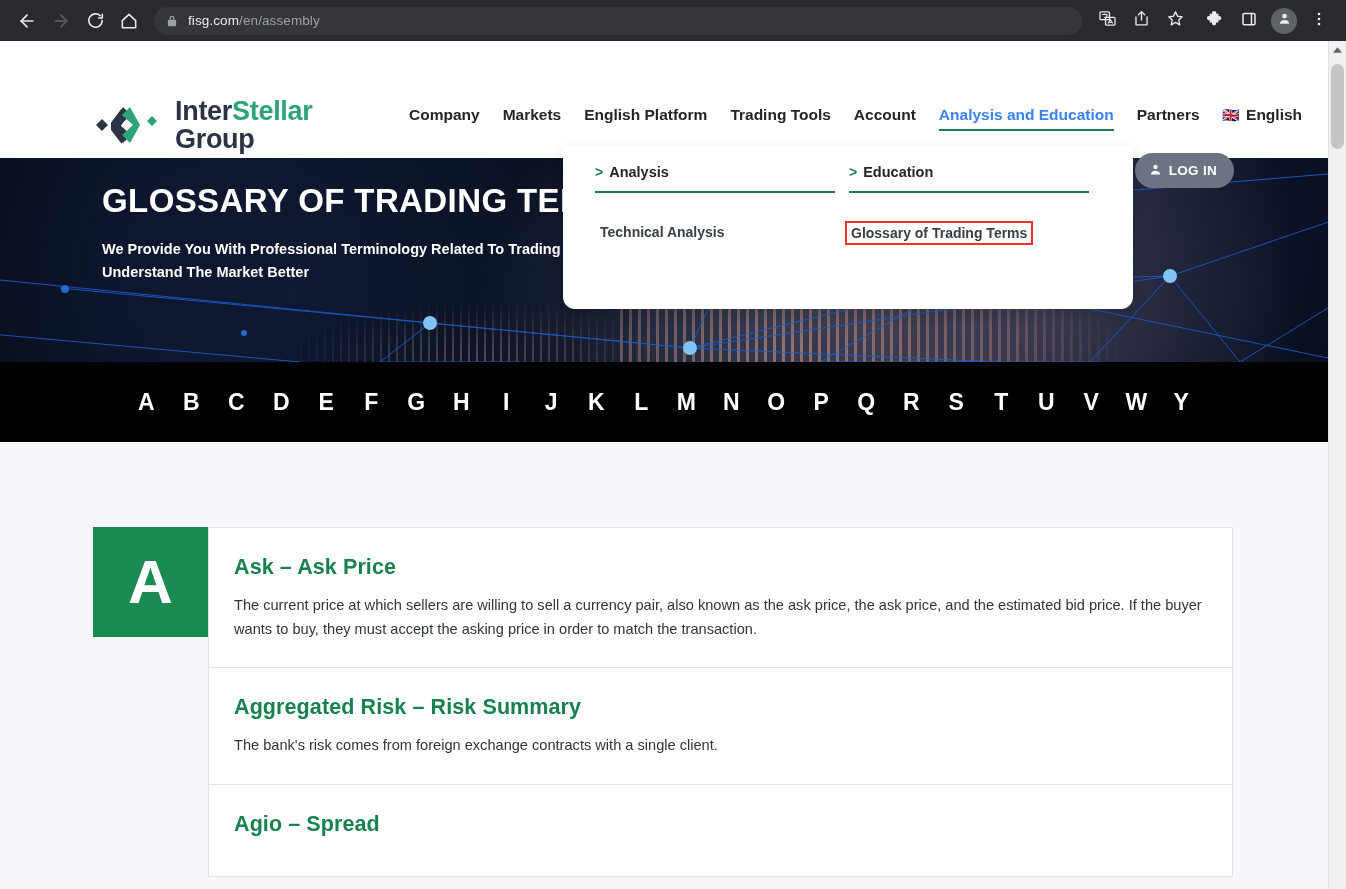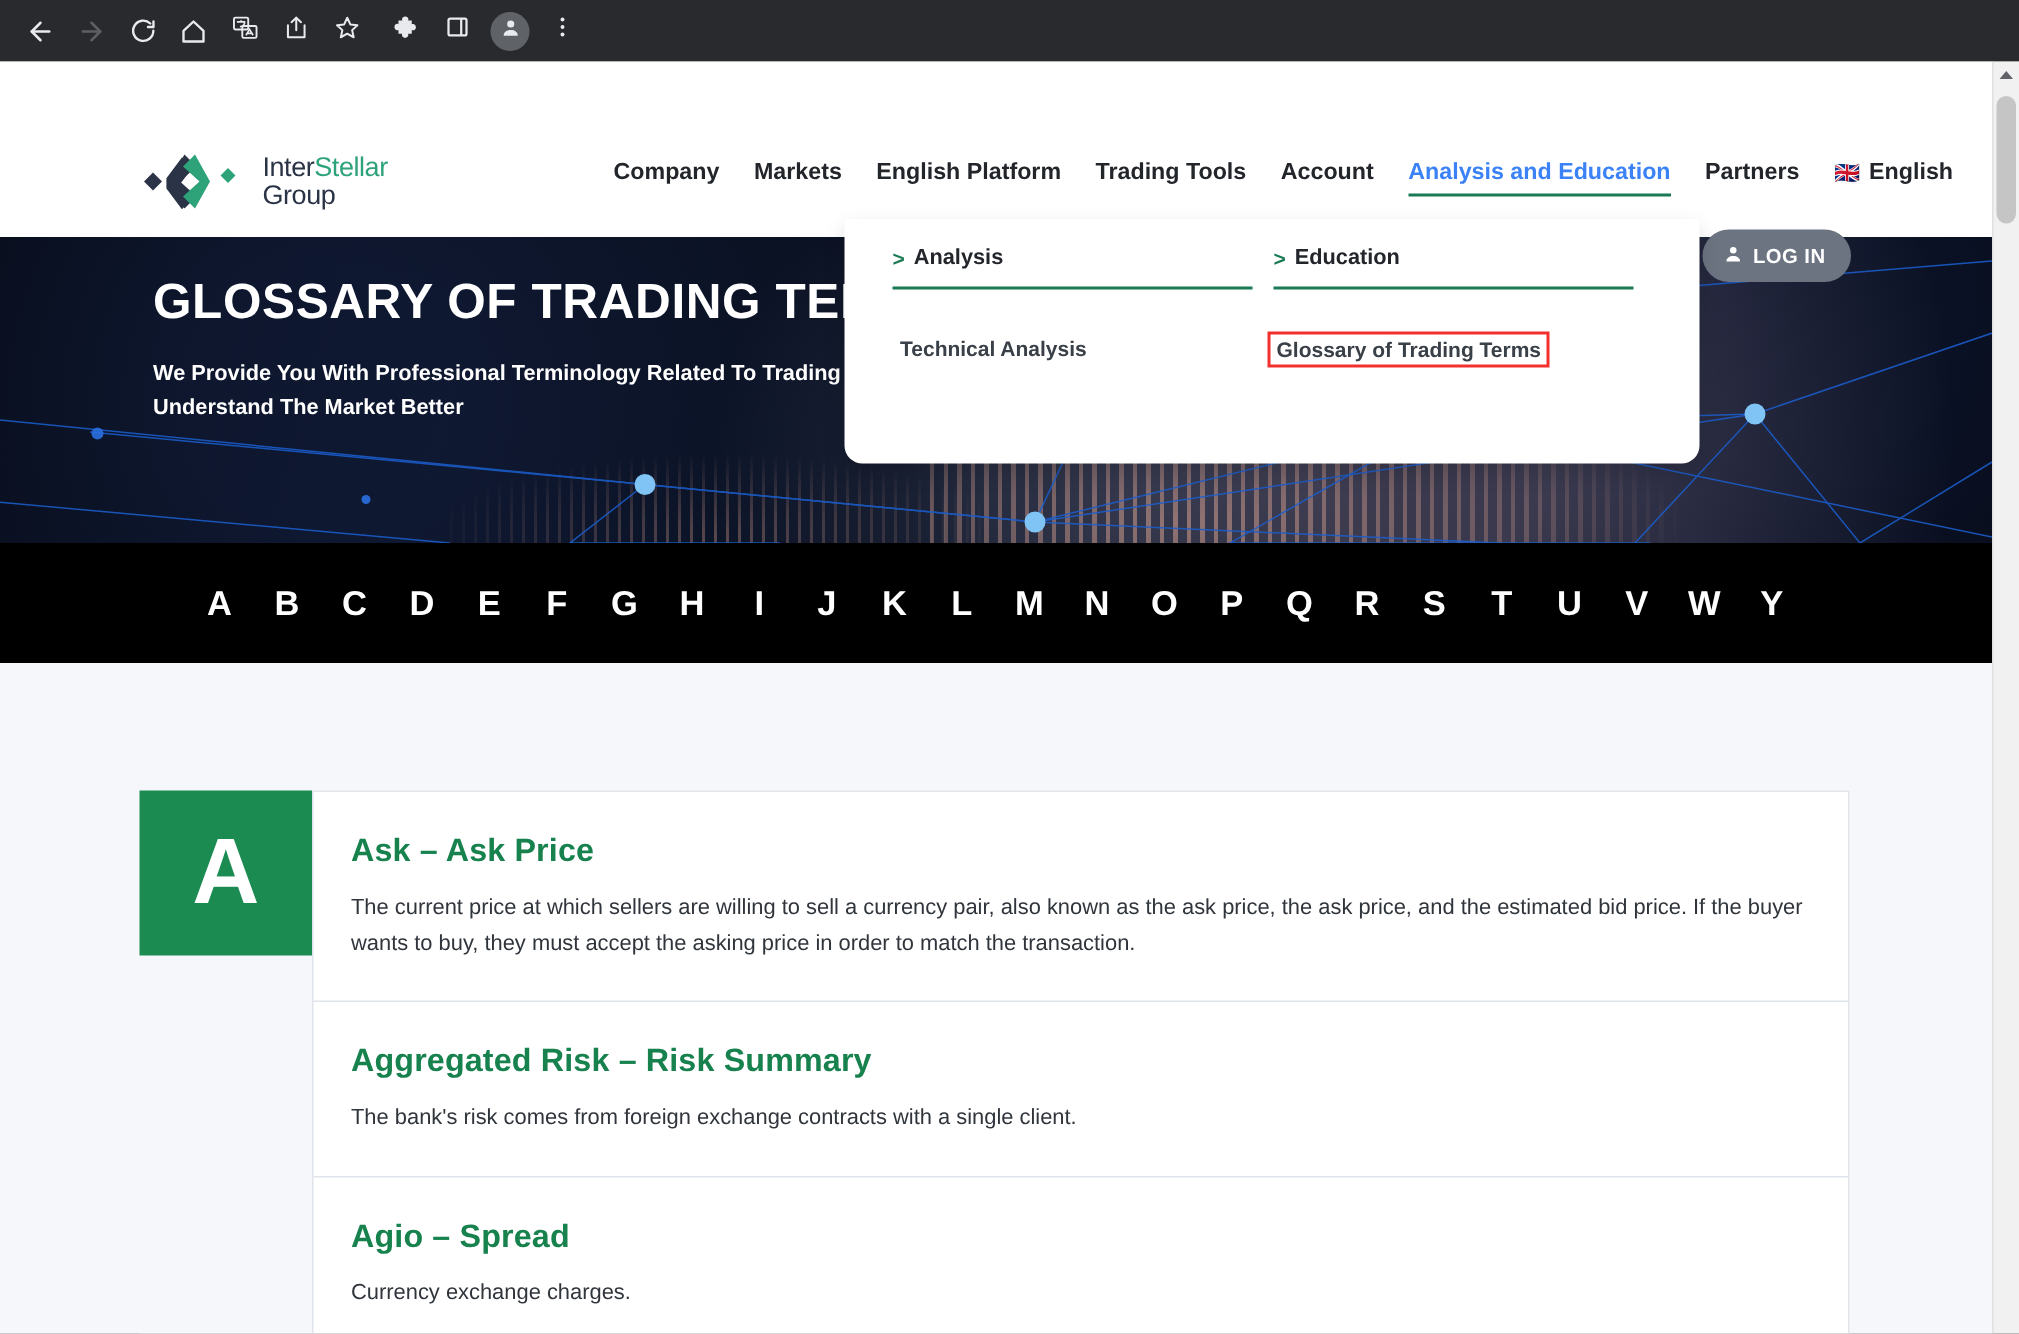--- a/index.html
+++ b/index.html
@@ -98,21 +98,21 @@
     width: 1328px; height: 117px;
     background: #ffffff;
     z-index: 30;
   }
   #logo {
     position: absolute; left: 88px; top: 56px;
     display: flex; align-items: center; gap: 13px;
   }
   #logo .mark { width: 74px; height: 48px; }
   #logo .wordmark {
-    font-size: 18px; font-weight: 400;
+    font-size: 27px; font-weight: 700;
     line-height: 1.04;
     letter-spacing: -.3px;
   }
   #logo .wordmark .l1 { color: #2b3446; }
   #logo .wordmark .l1 .teal { color: #2ea37a; }
   #logo .wordmark .l2 { color: #2b3446; }
 
   #mainnav {
     position: absolute; left: 409px; top: 65px;
     display: flex; align-items: center; gap: 23px;
@@ -347,20 +347,29 @@
   </div>
 
   <div class="nav-btn">
     <span>
       <svg width="20" height="20" viewBox="0 0 24 24" fill="none" stroke="#e8eaed" stroke-width="1.9" stroke-linejoin="round">
         <path d="M4 11.5L12 4l8 7.5V20H4z"></path>
       </svg>
     </span>
   </div>
 
+  <div id="omnibox">
+    <span class="lock">
+      <svg width="12" height="14" viewBox="0 0 14 16" fill="#9aa0a6">
+        <rect x="2.2" y="6.6" width="9.6" height="7.6" rx="1.3"></rect>
+        <path d="M4.3 6.6V4.7a2.7 2.7 0 0 1 5.4 0v1.9H8.3V4.7a1.3 1.3 0 0 0-2.6 0v1.9z"></path>
+      </svg>
+    </span>
+    <span class="urltext"><span class="host">fisg.com</span><span>/en/assembly</span></span>
+  </div>
 
   <div class="tb-icon">
     <span>
       <svg width="19" height="19" viewBox="0 0 24 24" fill="none" stroke="#e8eaed" stroke-width="1.6">
         <rect x="2.5" y="3.5" width="12" height="10" rx="1.2"></rect>
         <rect x="9.5" y="10.5" width="12" height="10" rx="1.2"></rect>
         <path d="M5 7h7M8.5 5.6v1.2M7.5 11c2 0 4-1.2 4-4" stroke-width="1.4"></path>
         <path d="M12.6 18.3l3-5 3 5M13.7 16.7h3.8" stroke-width="1.4"></path>
       </svg>
     </span>
@@ -562,21 +571,20 @@
           <div class="term">
             <div class="term-title">Ask – Ask Price</div>
             <div class="term-desc">The current price at which sellers are willing to sell a currency pair, also known as the ask price, the ask price, and the estimated bid price. If the buyer wants to buy, they must accept the asking price in order to match the transaction.</div>
           </div>
           <div class="term">
             <div class="term-title">Aggregated Risk – Risk Summary</div>
             <div class="term-desc">The bank's risk comes from foreign exchange contracts with a single client.</div>
           </div>
           <div class="term">
             <div class="term-title">Agio – Spread</div>
-            <div class="term-desc">Currency exchange charges.</div>
           </div>
         </div>
       </div>
     </div>
 
   </div>
 
   <div id="scrollbar">
     <div id="sb-up">
       <svg width="9" height="6" viewBox="0 0 10 6" fill="#5f6368">

